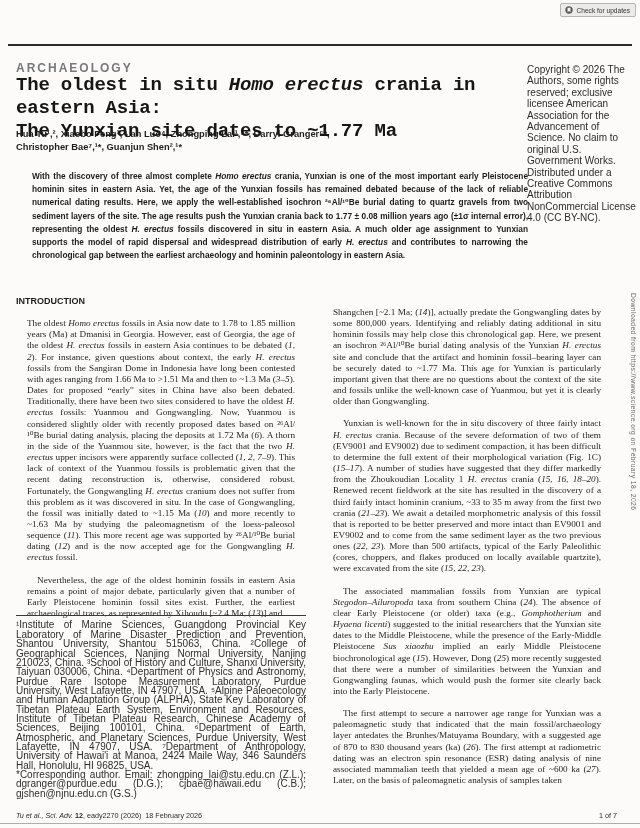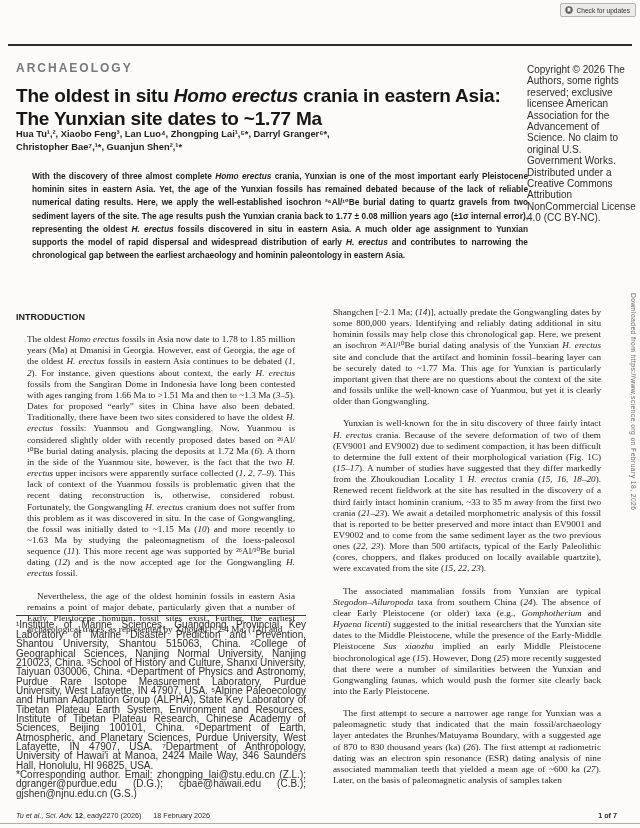--- a/index.html
+++ b/index.html
@@ -22,45 +22,45 @@
   .check-updates span{font-size:6.6px;color:#333;white-space:nowrap;}
   .crossmark{width:8px;height:8px;display:block;}
   
   .masthead{position:absolute;left:8px;top:27px;font-size:11.5px;font-weight:bold;letter-spacing:2.2px;white-space:nowrap;}
   .masthead .brand{color:#1c1c1c;}
   .masthead .sep{color:#9a9a9a;font-weight:normal;padding:0 4px;}
   .masthead .arttype{color:#8c8c8e;}
   .masthead-rule{position:absolute;left:8px;top:44px;width:624px;height:1.5px;background:#2b2b2b;}
   
   .eyebrow{position:absolute;left:16px;top:61px;font-size:12px;font-weight:bold;letter-spacing:2px;color:#77787b;}
-  .title{position:absolute;left:16px;top:84px;width:505px;margin:0;
-    font-size:19px;line-height:23px;font-weight:bold;color:#161616;letter-spacing:-0.2px;}
+  .title{position:absolute;left:16px;top:74px;width:505px;margin:0;
+    font-size:19px;line-height:23px;font-weight:bold;color:#161616;letter-spacing:-0.2px;font-family:Liberation Mono, monospace;}
   .authors{position:absolute;left:16px;top:128px;width:505px;font-size:9.3px;font-weight:bold;line-height:13px;color:#1e1e1e;}
   .copyright{position:absolute;left:527px;top:64px;width:112px;font-size:10px;line-height:11.4px;color:#2c2c2c;}
   
   .abstract{position:absolute;left:32px;top:170px;width:496px;height:122px;overflow:hidden;
     font-size:8.3px;font-weight:bold;line-height:13.2px;text-align:justify;color:#1d1d1d;}
   
   .columns{position:absolute;left:16px;top:296px;width:596px;height:512px;display:flex;gap:16px;}
   .col{position:relative;width:290px;height:100%;overflow:hidden;
     font-family:"Liberation Serif","DejaVu Serif",serif;font-size:9.2px;line-height:11.15px;text-align:justify;color:#262626;}
   .col p{margin:11px;}
   .col p.indent{text-indent:10px;}
   .intro-body{height:358px;overflow:hidden;}
-  .intro-body h2{margin:16px 0 3px 0;font-family:"Liberation Sans","DejaVu Sans",sans-serif;font-size:9px;font-weight:bold;color:#1d1d1d;}
+  .intro-body h2{margin:0 0 3px 0;font-family:"Liberation Sans","DejaVu Sans",sans-serif;font-size:9px;font-weight:bold;color:#1d1d1d;}
   .affiliations{position:absolute;left:0;bottom:10px;width:290px;
     font-family:"Liberation Sans","DejaVu Sans",sans-serif;font-size:10px;line-height:9.35px;text-align:justify;color:#2e2e2e;}
   .affil-rule{width:290px;height:1px;background:#3a3a3a;margin-bottom:4px;}
   .affiliations p{margin:0;}
   
   .footer{position:absolute;left:16px;top:811px;width:601px;font-size:7.2px;color:#2a2a2a;}
   .footer .cite i{font-style:italic;}
   .footer .cite b{font-weight:bold;}
-  .footer .date{margin-left:10px;}
-  .footer .page-num{position:absolute;right:0;top:0;font-weight:bold;margin-left:24px;}
+  .footer .date{margin-left:2px;}
+  .footer .page-num{position:absolute;right:0;top:0;font-weight:normal;margin-left:24px;}
   
   .vnote{position:absolute;top:293px;right:3px;writing-mode:vertical-rl;
     font-size:6.8px;letter-spacing:0.4px;color:#6a6a6a;white-space:nowrap;}
   .bottom-edge{position:absolute;left:0;top:823px;width:640px;height:1px;background:#b1aca5;}
 </style>
 </head>
 <body>
 
 <div class="page">
 

